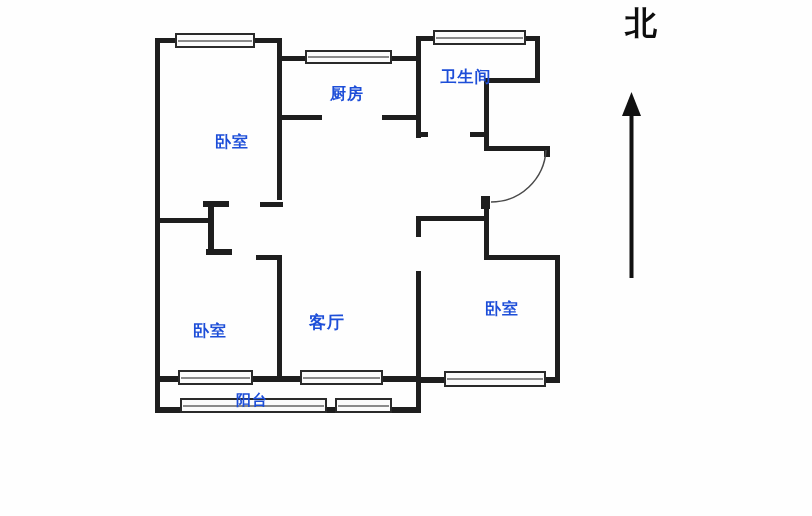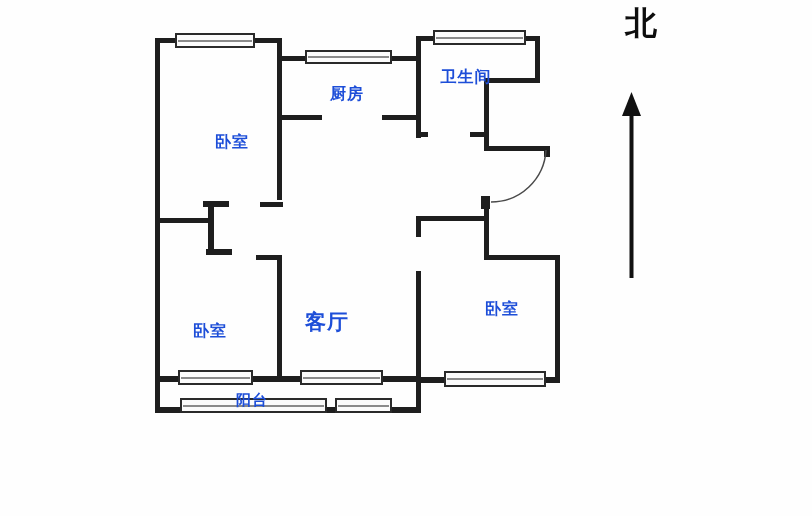--- a/index.html
+++ b/index.html
@@ -8,21 +8,21 @@
     font-family:"Liberation Sans","DejaVu Sans",sans-serif;overflow:hidden;
   }
   
   .w{position:absolute;background:#1e1e1e;z-index:1;}
   
   .win{position:absolute;background:#fbfbfb;border:2px solid #2a2a2a;box-sizing:border-box;z-index:2;}
   .win::after{content:"";position:absolute;left:1px;right:1px;top:50%;margin-top:-1px;height:2px;background:#8a8a8a;}
   
   .lbl{position:absolute;transform:translate(-50%,-50%);color:#1d4ed8;font-size:16px;
        font-weight:600;letter-spacing:1px;white-space:nowrap;z-index:4;}
-  .lbl-lg{font-size:21px;}
+  .lbl-lg{font-size:17px;}
   .lbl-sm{font-size:15px;}
   .north-lbl{position:absolute;transform:translate(-50%,-50%);color:#0d0d0d;font-size:32px;
        font-weight:700;white-space:nowrap;z-index:4;}
   .overlay{position:absolute;left:0;top:0;z-index:3;pointer-events:none;}
 </style>
 </head>
 <body>
 
 <div class="canvas">
 

